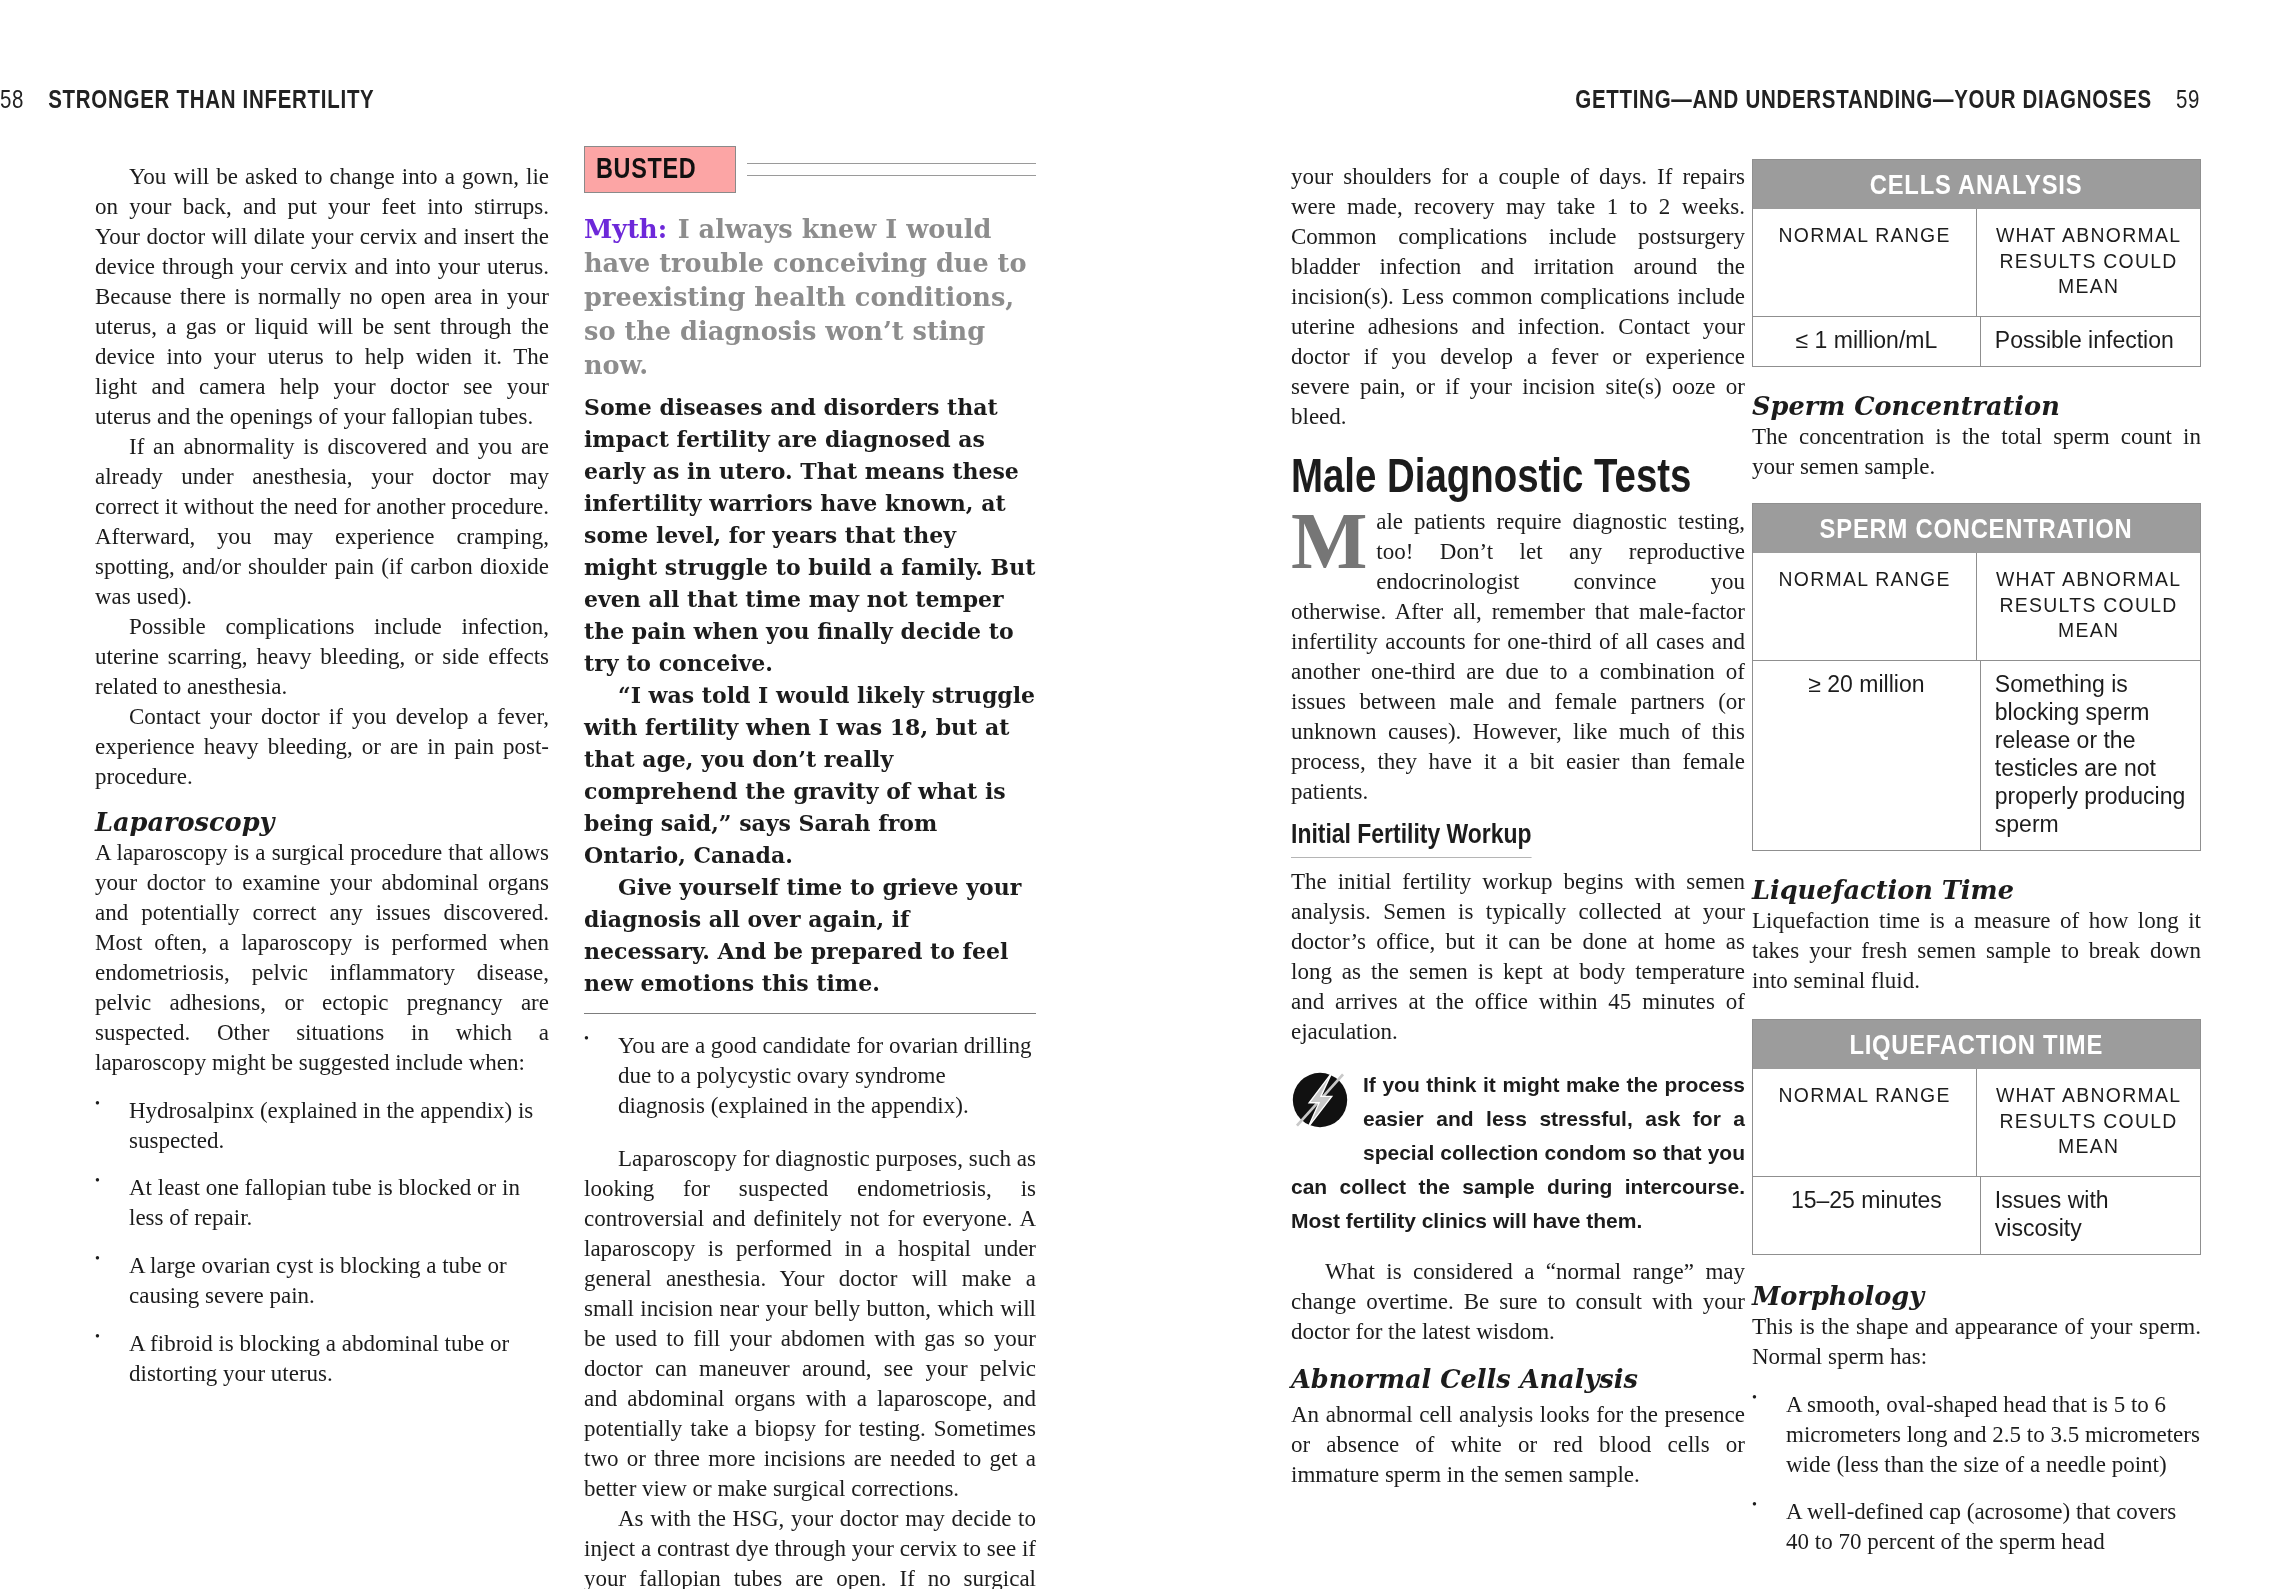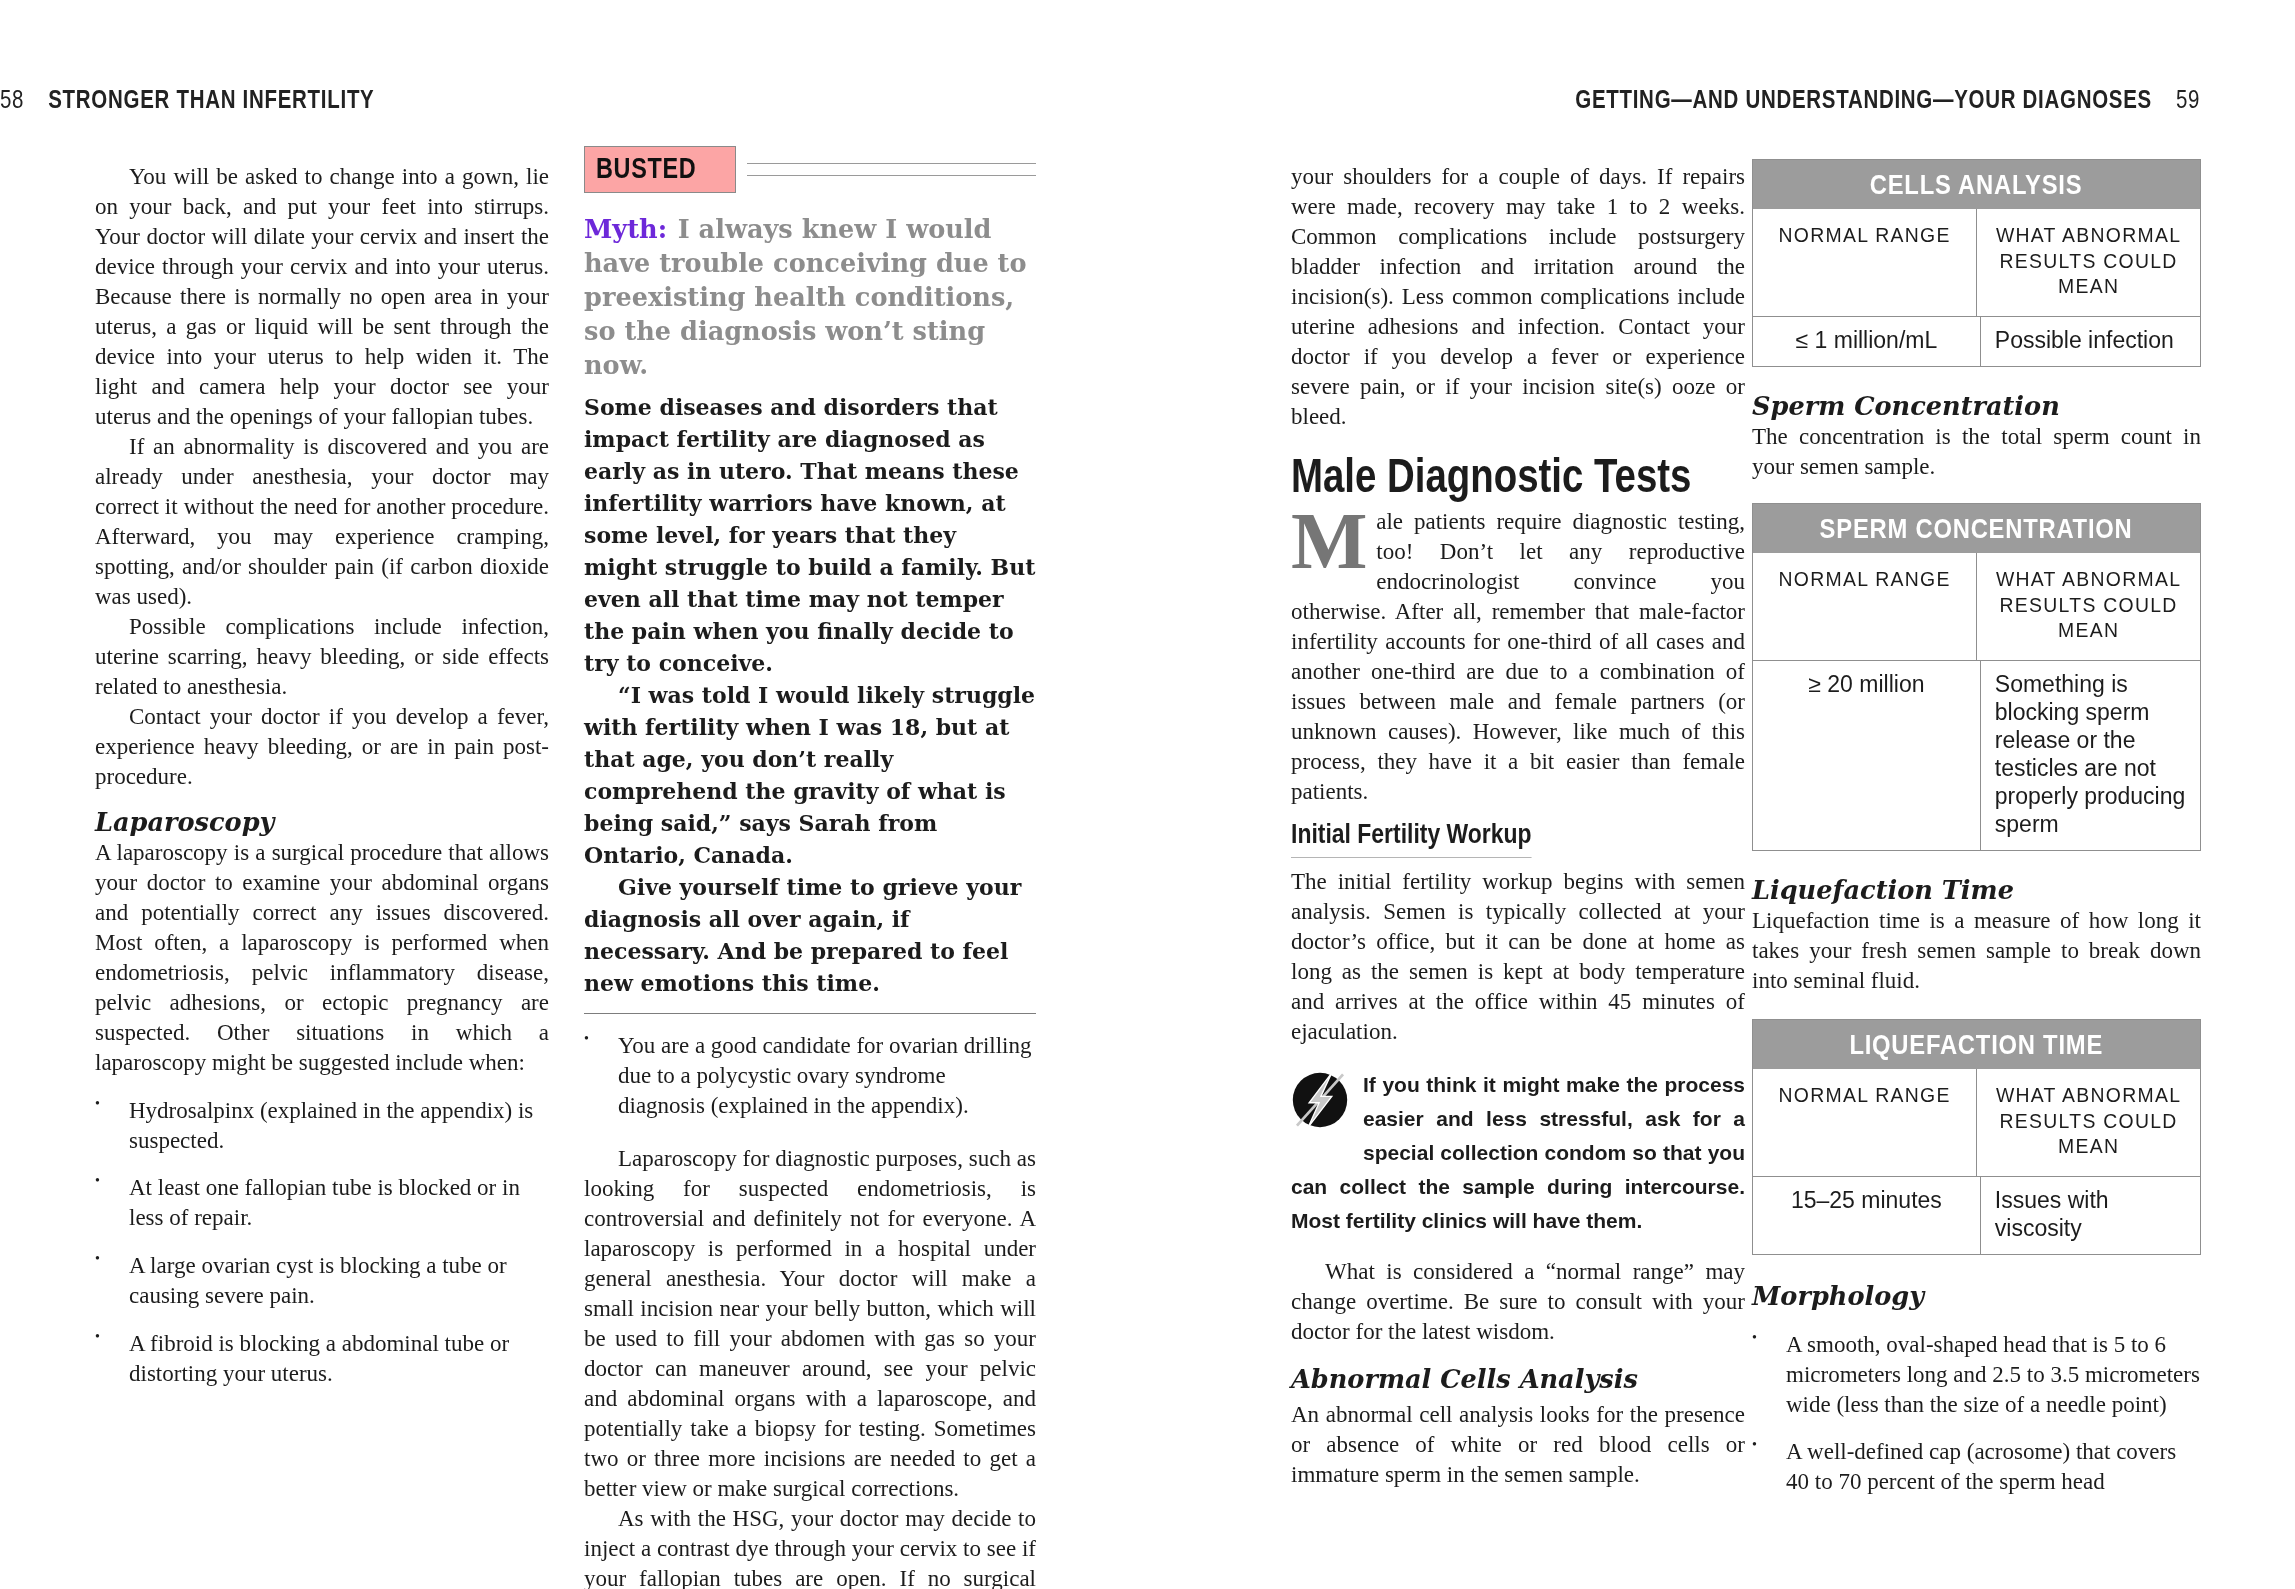--- a/index.html
+++ b/index.html
@@ -201,20 +201,21 @@
       <div class="tcell lc">NORMAL RANGE</div>
       <div class="tcell rc">WHAT ABNORMAL RESULTS COULD MEAN</div>
     </div>
     <div class="trow tdata">
       <div class="tcell lc">15–25 minutes</div>
       <div class="tcell rc">Issues with viscosity</div>
     </div>
   </div>
 
   <h3 class="slabhead mt28">Morphology</h3>
+  <p class="bodytext">This is the shape and appearance of your sperm. Normal sperm has:</p>
 
   <div class="morph-bullets">
     <div class="bullet">
       <span class="dot">•</span>
       <span class="btxt">A smooth, oval-shaped head that is 5 to 6 micrometers long and 2.5 to 3.5 micrometers wide (less than the size of a needle point)</span>
     </div>
     <div class="bullet">
       <span class="dot">•</span>
       <span class="btxt">A well-defined cap (acrosome) that covers 40 to 70 percent of the sperm head</span>
     </div>

